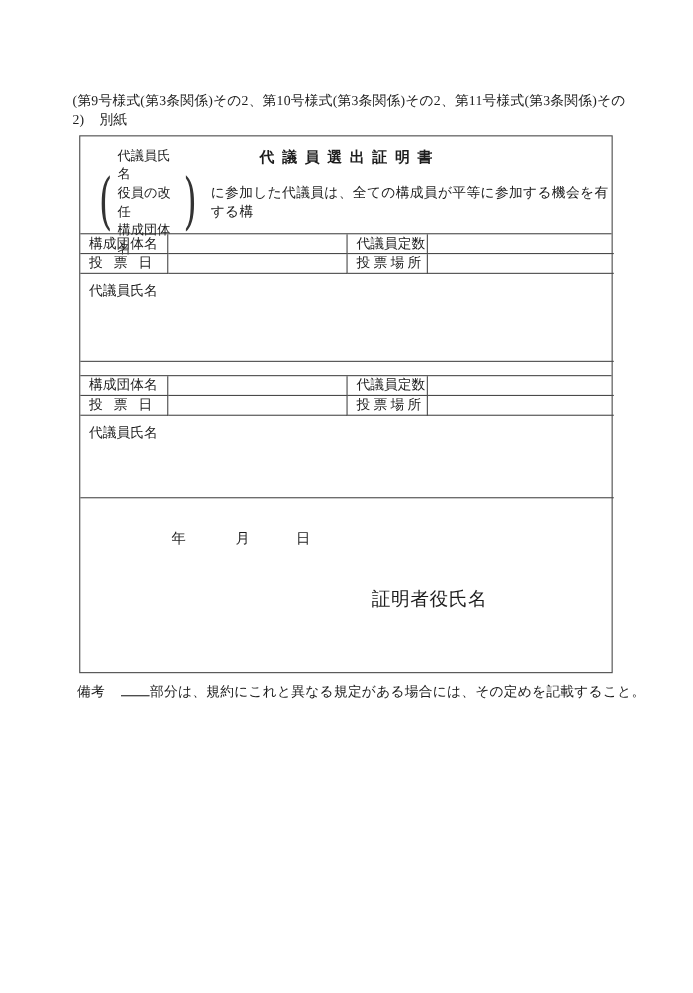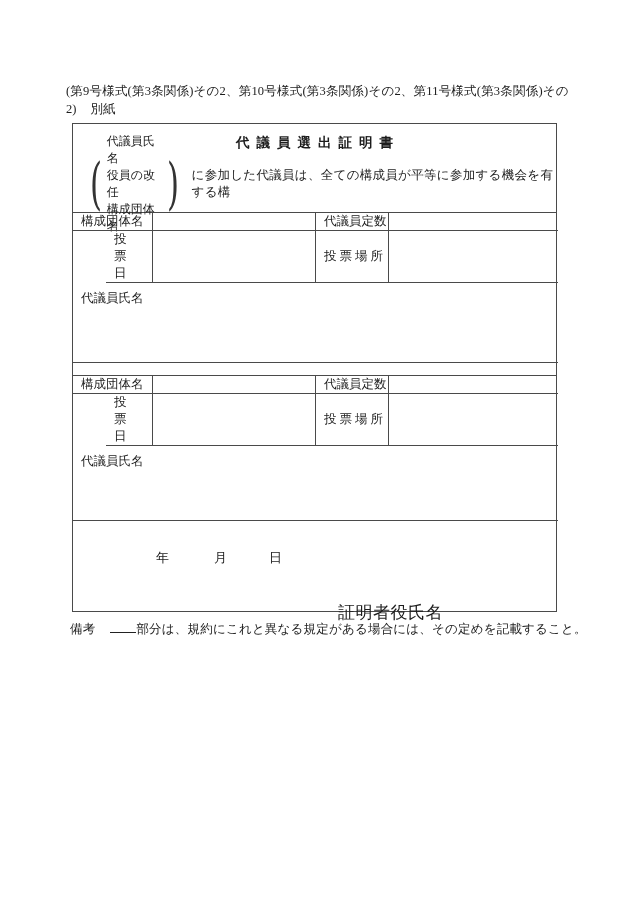--- a/index.html
+++ b/index.html
@@ -52,21 +52,21 @@
     padding:2px 6px 0 7px;
     font-size:12.5px; line-height:17.5px;
     height:35px; letter-spacing:0.2px;
   }
   .u { text-decoration:underline; text-underline-offset:3px; }
 
   .form-table { display:grid; grid-template-columns:80px 163px 73px 169px; border-top:1px solid #4a4a4a; }
   .cell { border-bottom:1px solid #4a4a4a; font-size:12.5px; display:flex; align-items:center; }
   .cell.lbl { padding-left:8px; border-right:1px solid #4a4a4a; }
   .cell.val1 { border-right:1px solid #4a4a4a; }
-  .lbl-date { letter-spacing:10px;margin-left:33px; }
+  .lbl-date { letter-spacing:10px; }
   .lbl-place { letter-spacing:3px; padding-left:7px; }
   .name-cell {
     grid-column:1 / span 4;
     border-bottom:1px solid #4a4a4a;
     font-size:12.5px;
     padding:7px 8px;
   }
   .t1 .name-cell { height:80px; }
   .t2 .name-cell { height:75px; }
   .spacer-row { height:13px; border-bottom:1px solid #4a4a4a; }

